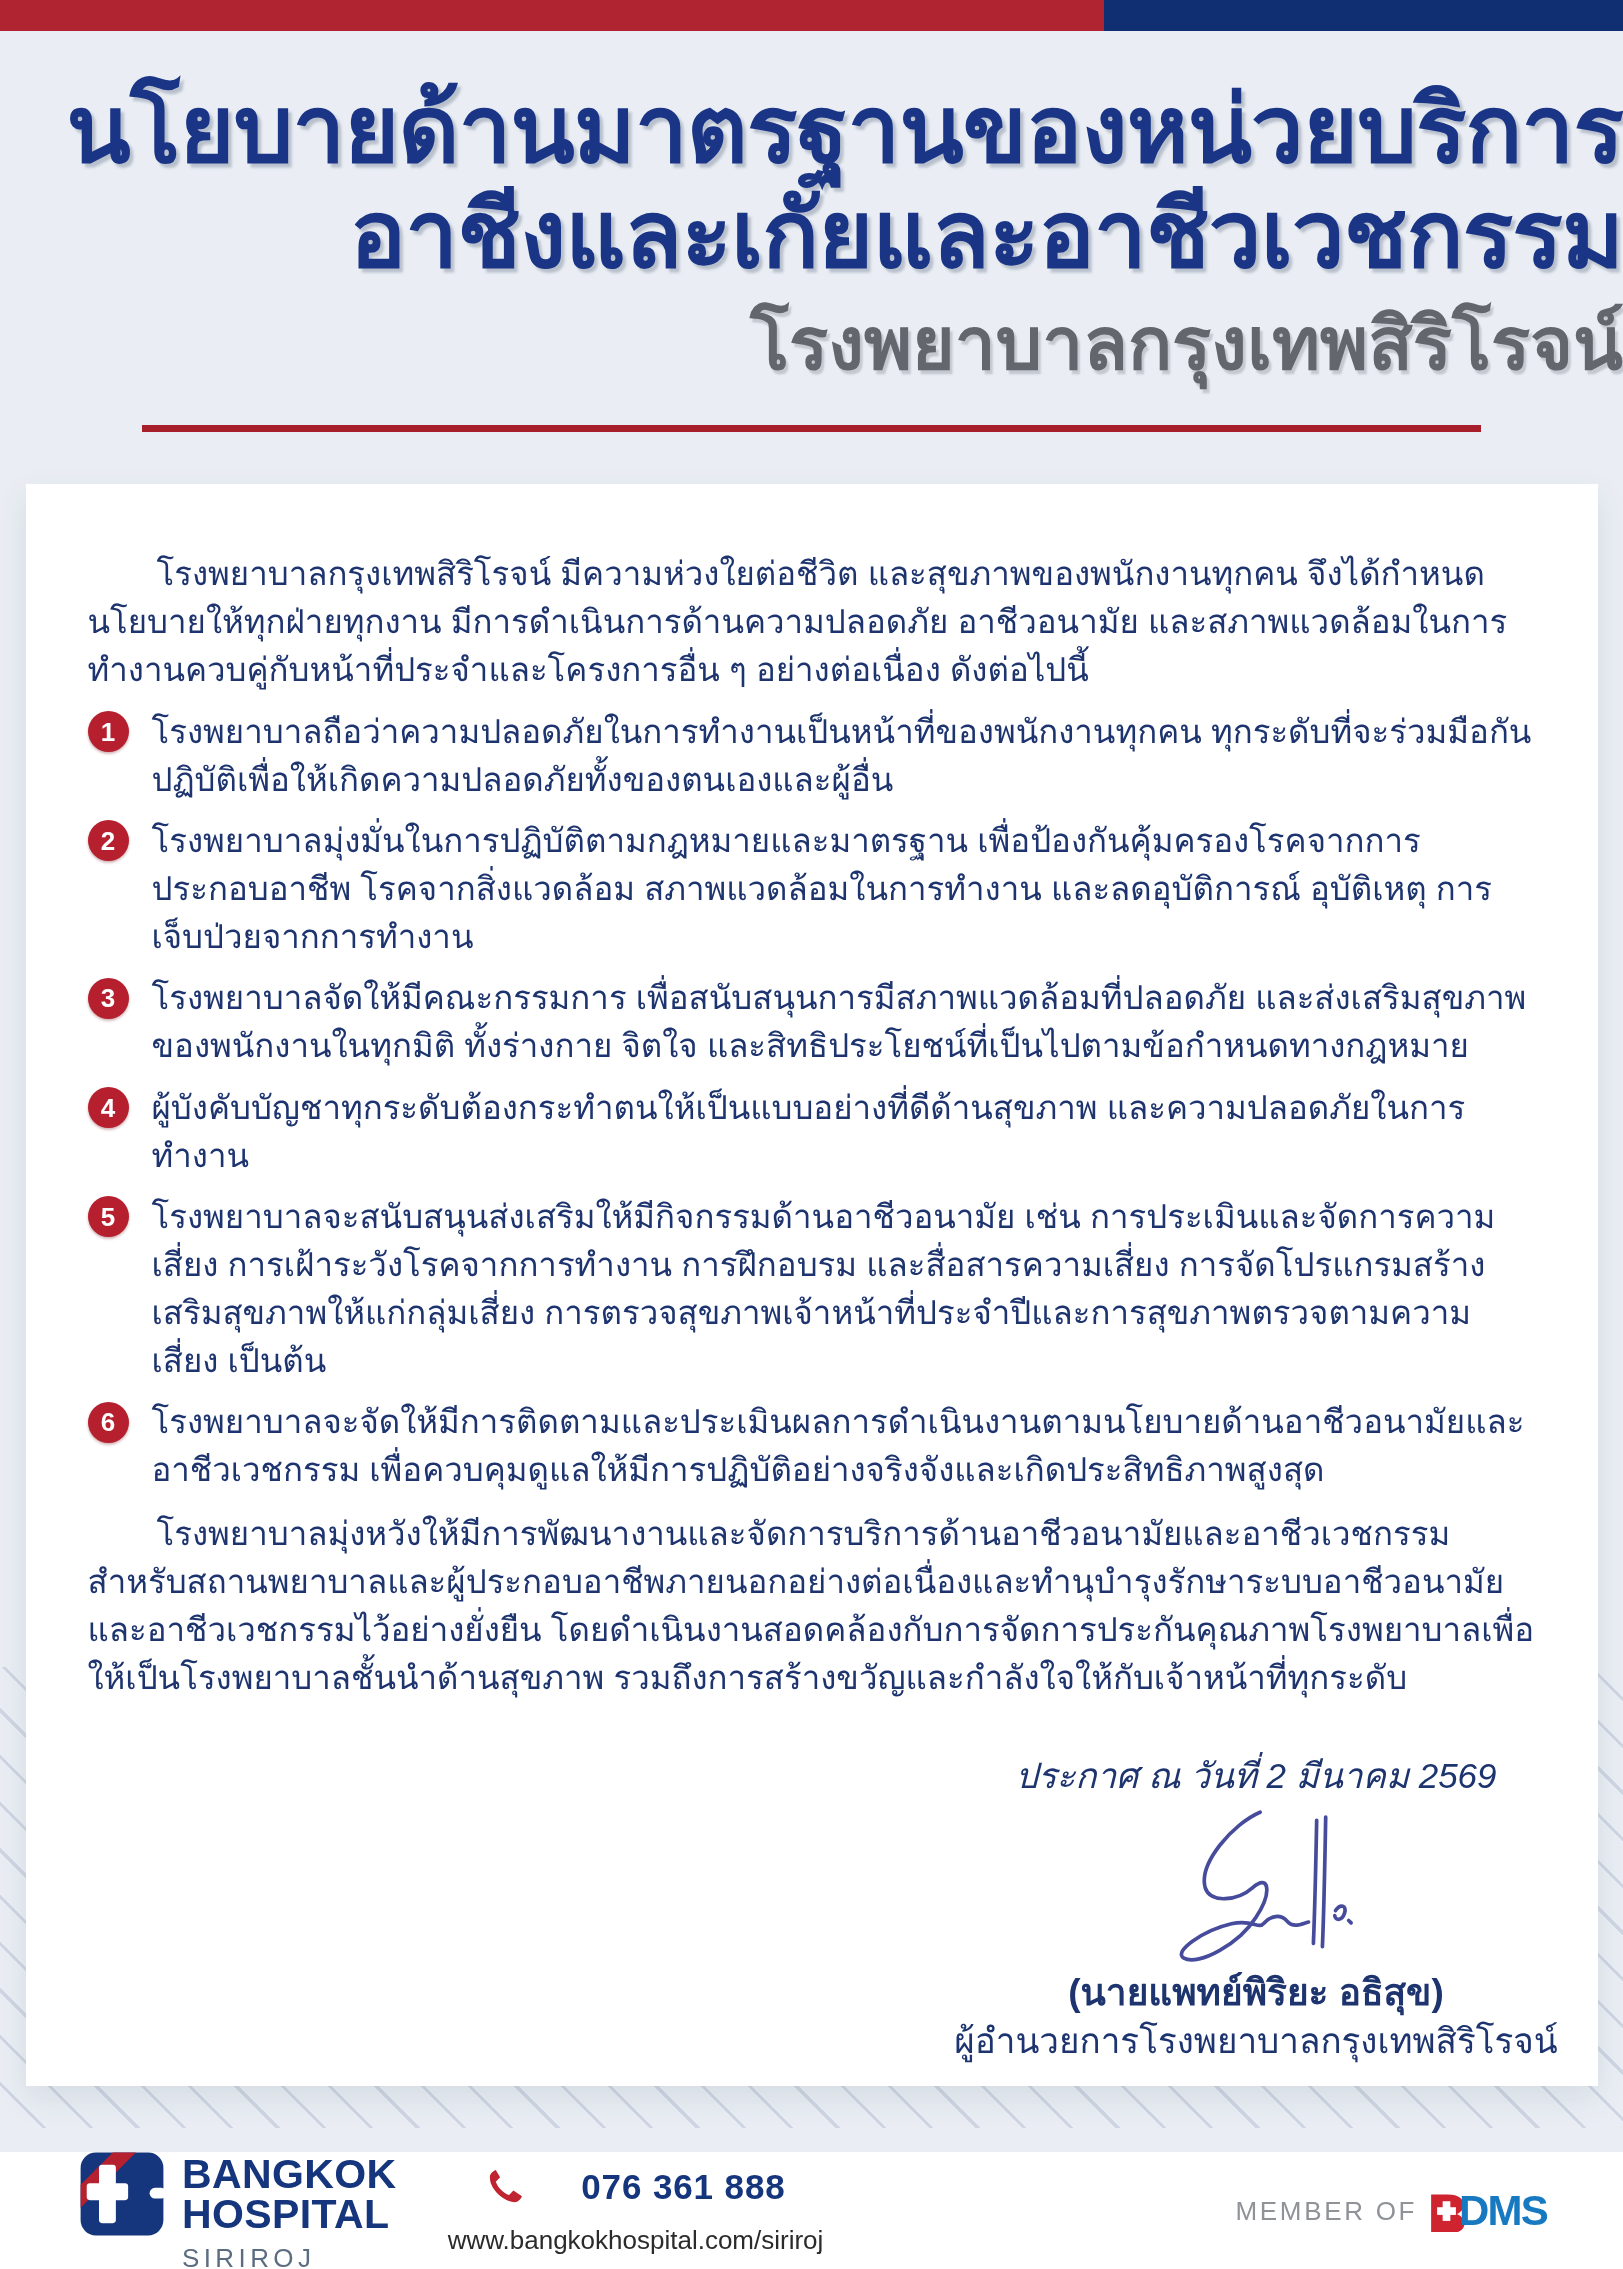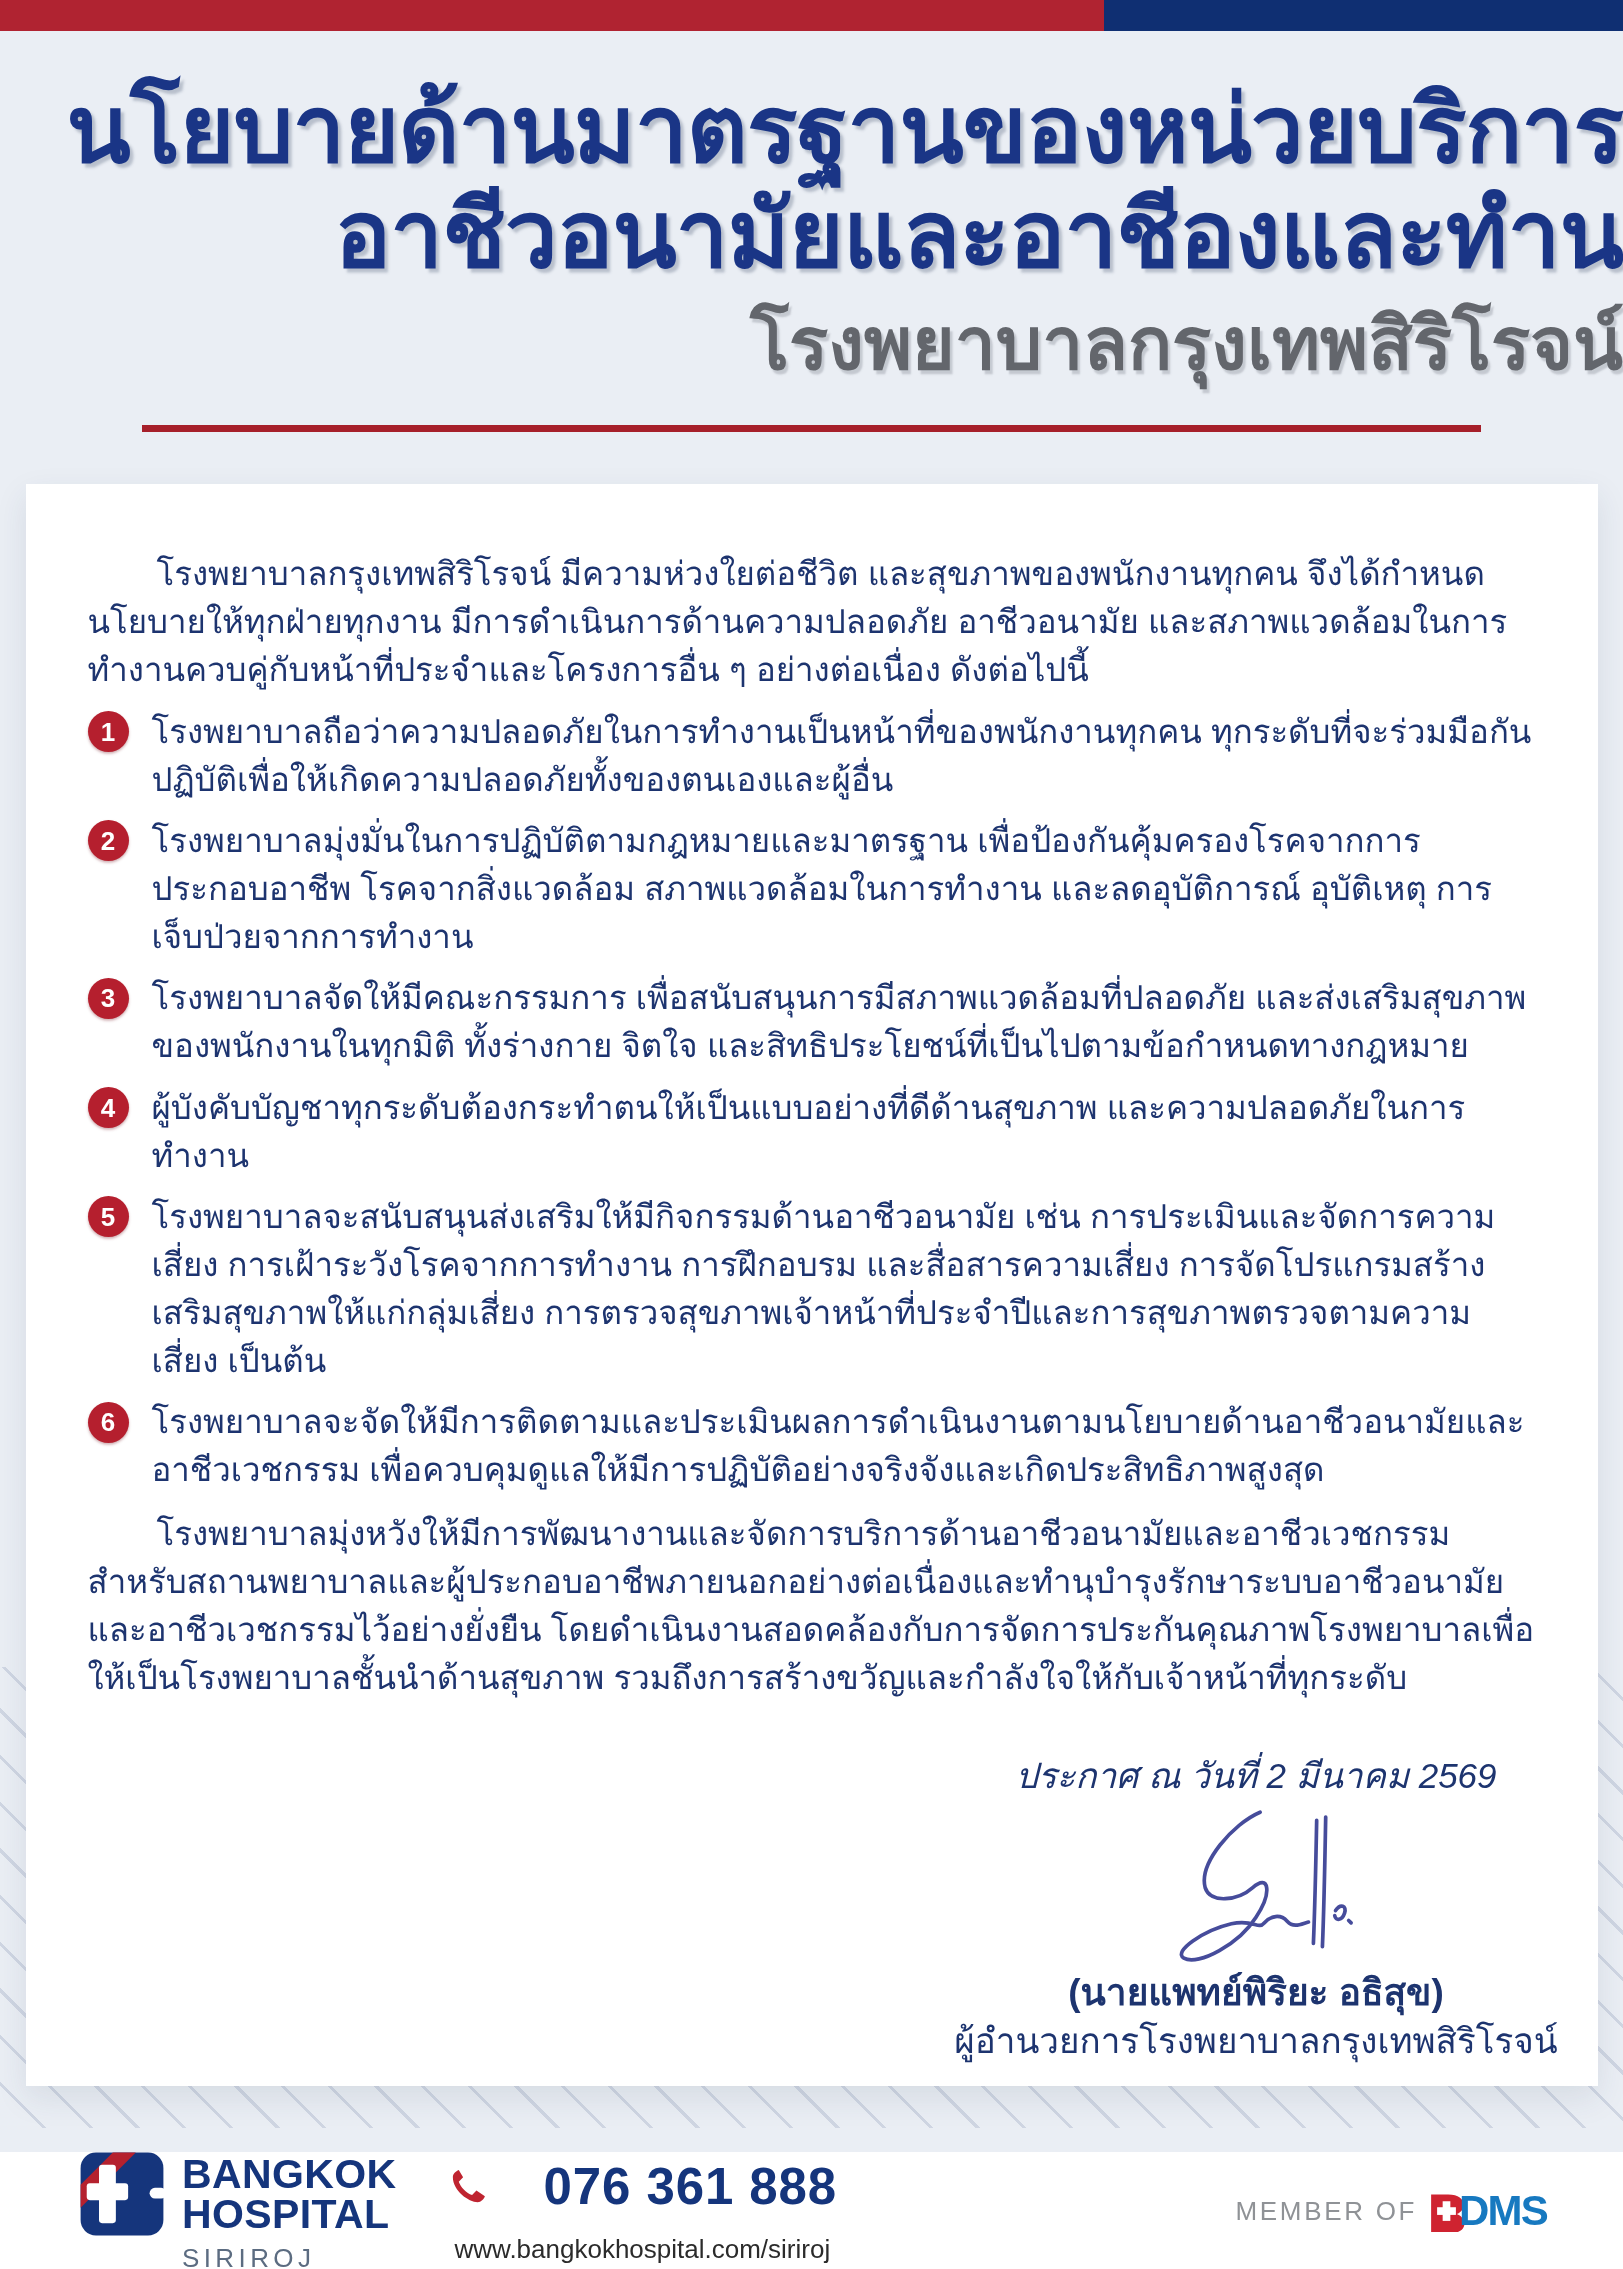--- a/index.html
+++ b/index.html
@@ -81,42 +81,42 @@
     background:radial-gradient(circle at 35% 30%, #f2dd9a, var(--coin) 60%, #c79b2f);
     border:2.7px solid var(--coin-edge); position:relative; overflow:hidden;
     box-shadow:0 1.8px 3.5px rgba(120,90,20,0.35);}
   .coin::before, .coin::after{
     content:""; position:absolute; width:2.7px; height:62px; background:rgba(255,255,255,0.75);
     transform:rotate(45deg); top:-5.3px;}
   .coin::before{ left:23px;} .coin::after{ left:30px;}
   .contact{ margin-left:51px; display:flex; flex-direction:column; align-items:center;}
   .phone-row{ display:flex; align-items:center; gap:8.9px;}
   .phone-icon{ width:41px; height:41px; }
-  .phone-number{ color:var(--brand-blue); font-size:51px; font-weight:700; letter-spacing:0.9px;margin-left:46px;}
+  .phone-number{ color:var(--brand-blue); font-size:35px; font-weight:700; letter-spacing:0.9px;margin-left:46px;}
   .website{ font-size:26px; color:var(--url); margin-top:18px;}
   .member{ margin-left:auto; display:flex; align-items:center; gap:8.9px;}
   .member .label{ color:var(--member); font-size:26px; letter-spacing:2.7px;}
   .bdms{ display:flex; align-items:center;}
   .bdms svg{ width:41px; height:41px;}
   .bdms .dms{ color:var(--bdms-blue); font-size:42px; font-weight:700;
     letter-spacing:-1.8px; margin-left:-8px;}
 </style>
 </head>
 <body>
 
 <div class="stripes"></div>
 
 <div class="topbar">
   <div class="red"></div>
   <div class="blue"></div>
 </div>
 
 <div class="masthead">
   <h1>นโยบายด้านมาตรฐานของหน่วยบริการ</h1>
-  <h1>อาชีวอนามัยและอาชีองและทำน</h1>
+  <h1>อาชีงและเกัยและอาชีวเวชกรรม</h1>
   <h2>โรงพยาบาลกรุงเทพสิริโรจน์</h2>
 </div>
 
 <div class="rule"></div>
 
 <div class="card">
   <p class="para">โรงพยาบาลกรุงเทพสิริโรจน์ มีความห่วงใยต่อชีวิต และสุขภาพของพนักงานทุกคน จึงได้กำหนดนโยบายให้ทุกฝ่ายทุกงาน มีการดำเนินการด้านความปลอดภัย อาชีวอนามัย และสภาพแวดล้อมในการทำงานควบคู่กับหน้าที่ประจำและโครงการอื่น ๆ อย่างต่อเนื่อง ดังต่อไปนี้</p>
 
   <div class="policy-item">
     <span class="badge">1</span>

